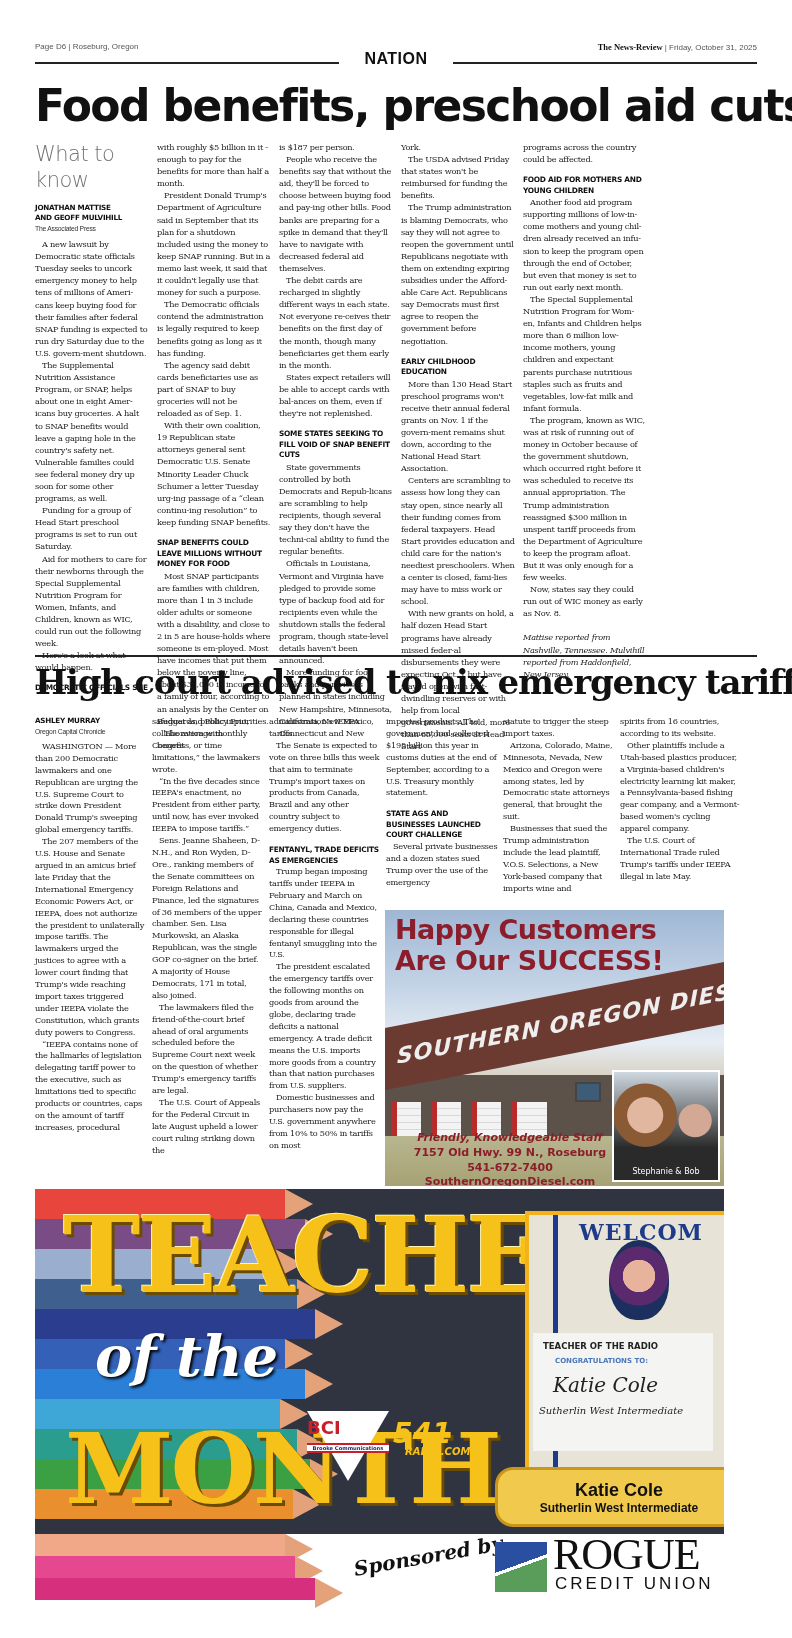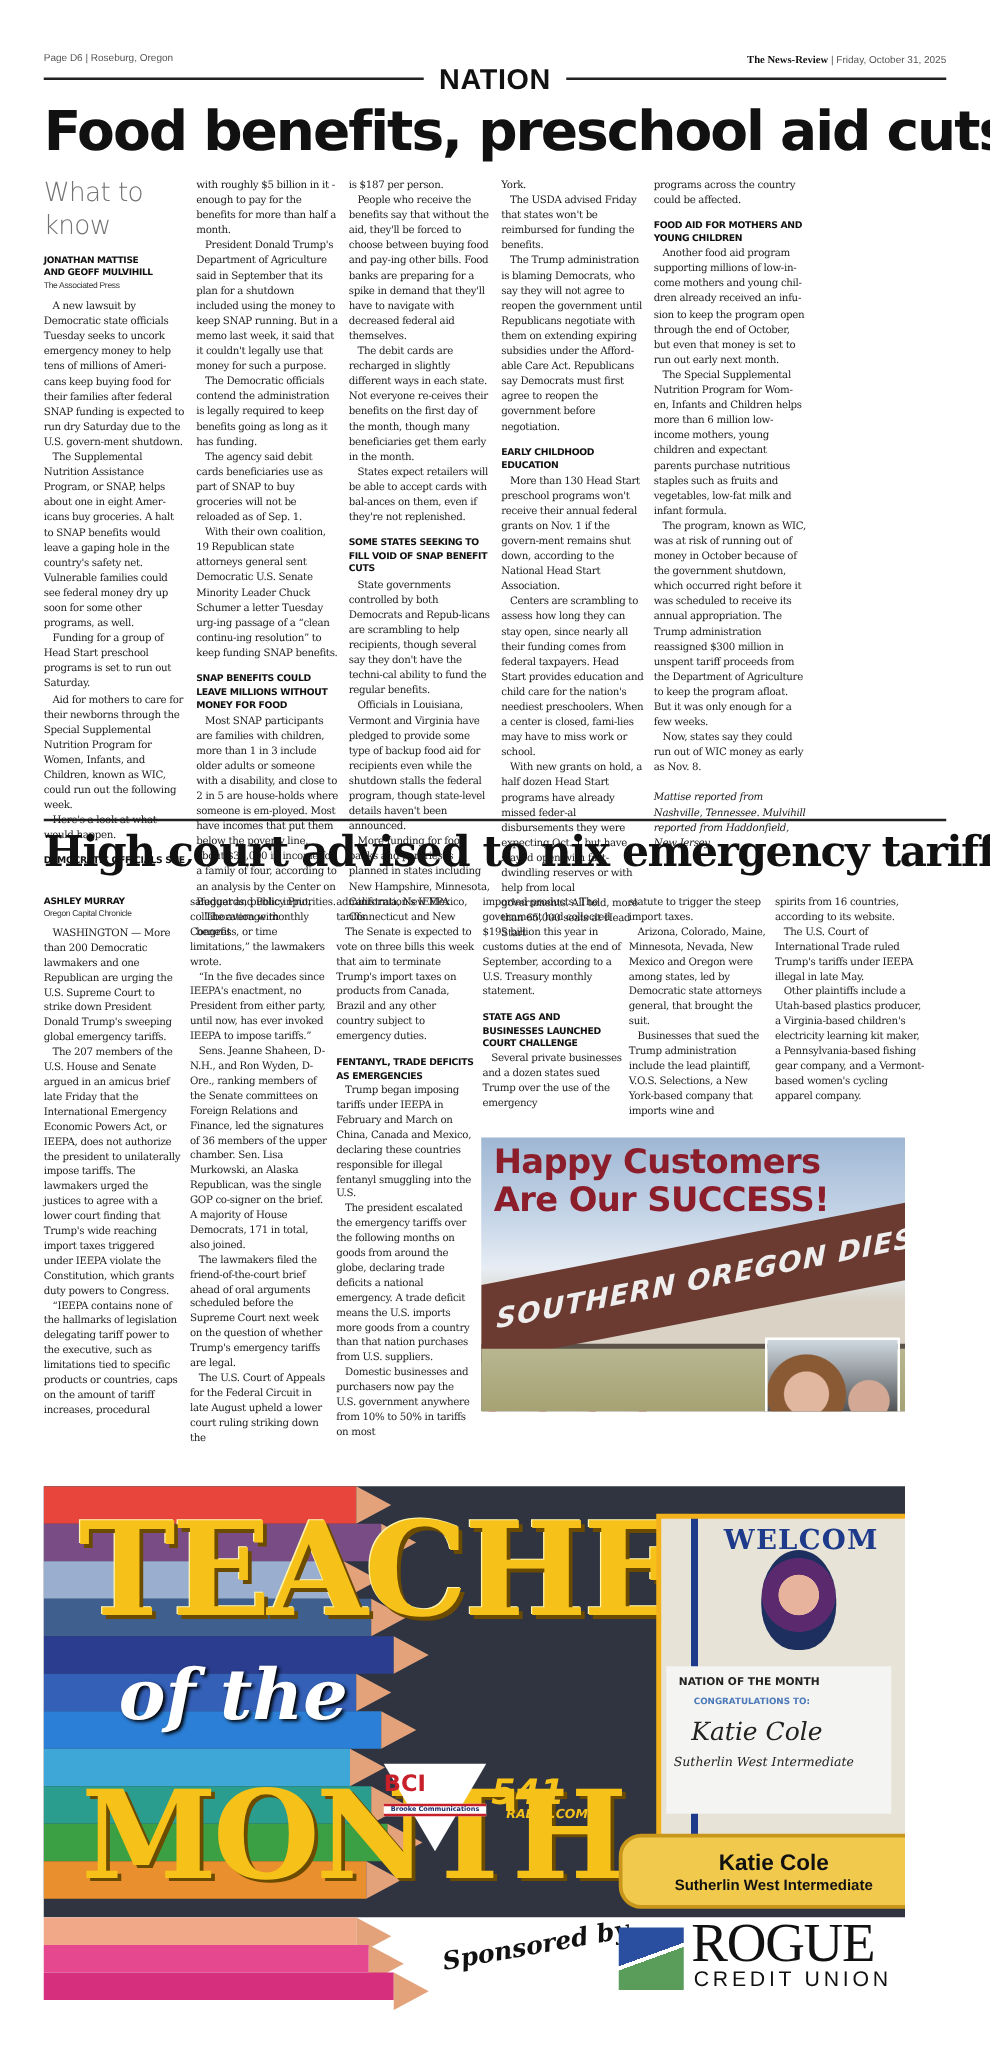--- a/index.html
+++ b/index.html
@@ -8,21 +8,21 @@
 
   .folio { position: absolute; top: 42px; left: 35px; right: 35px; height: 12px; font-family: "Liberation Sans", sans-serif; font-size: 8px; color: #555; }
   .folio .left { position: absolute; left: 0; top: 0; }
   .folio .right { position: absolute; right: 0; top: 0; }
   .folio .paper { font-family: "Liberation Serif", serif; font-weight: bold; color: #111; font-size: 8.5px; }
 
   .section-bar { position: absolute; top: 50px; left: 35px; right: 35px; height: 24px; }
   .section-bar .rule { position: absolute; top: 12px; height: 1.5px; background: #222; }
   .section-bar .rule.l { left: 0; width: 304px; }
   .section-bar .rule.r { right: 0; width: 304px; }
-  .section-bar .label { position: absolute; left: 0; right: 0; text-align: center; top: 0; font-family: "Liberation Sans", sans-serif; font-weight: bold; font-size: 23px; letter-spacing: 0.5px; color: #111; }
+  .section-bar .label { position: absolute; left: 0; right: 0; text-align: center; top: 0; font-family: "Liberation Sans", sans-serif; font-weight: bold; font-size: 16px; letter-spacing: 0.5px; color: #111; }
 
   .hed1 { position: absolute; top: 80px; left: 35px; right: 35px; font-family: "DejaVu Sans", sans-serif; font-weight: 900; font-size: 44px; letter-spacing: -1.6px; color: #111; line-height: 52px; transform: scaleX(1.0); white-space: nowrap; }
 
   .story1 { position: absolute; top: 141px; left: 35px; width: 722px; height: 530px; }
   .col { position: absolute; top: 0; width: 114px; font-family: "DejaVu Serif", serif; font-size: 8.2px; line-height: 12.1px; color: #222; letter-spacing: -0.25px; }
   .col p { text-indent: 7px; }
   .col p.noi { text-indent: 0; }
   .kicker { font-family: "DejaVu Sans", sans-serif; font-size: 21px; font-weight: 300; color: #737373; line-height: 26px; margin-bottom: 10px; letter-spacing: -0.5px; }
   .byline { font-family: "DejaVu Sans", sans-serif; font-weight: bold; font-size: 7.2px; line-height: 10px; color: #111; }
   .byline-org { font-family: "Liberation Sans", sans-serif; font-size: 6.8px; color: #333; margin-bottom: 3px; }
@@ -32,21 +32,21 @@
   .divider { position: absolute; left: 35px; right: 35px; height: 1.5px; background: #222; }
 
   .hed2 { position: absolute; top: 660px; left: 35px; right: 35px; font-family: "DejaVu Serif", serif; font-size: 34px; letter-spacing: -1.2px; color: #111; line-height: 44px; white-space: nowrap; }
 
   .story2 { position: absolute; top: 716px; left: 35px; width: 722px; height: 470px; }
   .col2 { position: absolute; top: 0; width: 112px; font-family: "DejaVu Serif", serif; font-size: 8.2px; line-height: 11.9px; color: #222; letter-spacing: -0.25px; }
   .col2 p { text-indent: 7px; }
   .col2 p.noi { text-indent: 0; }
 
   
-  .ad-diesel { position: absolute; left: 385px; top: 910px; width: 339px; height: 219px; overflow: hidden; background: linear-gradient(#9fb7d4 0%, #c7d6e8 30%, #e7edf4 48%, #d9d2c5 60%); }
+  .ad-diesel { position: absolute; left: 385px; top: 910px; width: 339px; height: 276px; overflow: hidden; background: linear-gradient(#9fb7d4 0%, #c7d6e8 30%, #e7edf4 48%, #d9d2c5 60%); }
   .ad-diesel .h { position: absolute; left: 10px; top: 4px; font-family: "DejaVu Sans", sans-serif; font-weight: bold; font-size: 27px; line-height: 31px; color: #8b1e2a; letter-spacing: -0.5px; }
   .ad-diesel .roof { position: absolute; left: 0; top: 118px; width: 339px; height: 62px; background: #6b3a30; transform: skewY(-11deg); transform-origin: left bottom; }
   .ad-diesel .roof span { position: absolute; left: 12px; top: 18px; font-family: "DejaVu Sans", sans-serif; font-weight: bold; color: #eee; font-size: 22px; font-style: italic; letter-spacing: 1px; white-space: nowrap; }
   .ad-diesel .bldg { position: absolute; left: 0; top: 165px; width: 339px; height: 90px; background: #5d524a; }
   .ad-diesel .door { position: absolute; top: 192px; width: 30px; height: 62px; background: repeating-linear-gradient(#f3f3f3 0 6px, #d8d8d8 6px 7px); border-left: 6px solid #b72b2b; }
   .ad-diesel .window { position: absolute; background: #3f5c77; border: 2px solid #444; }
   .ad-diesel .grass { position: absolute; left: 0; bottom: 0; width: 339px; height: 50px; background: linear-gradient(#b8b690, #a6a274); }
   .ad-diesel .tagline { position: absolute; left: 20px; width: 210px; text-align: center; font-family: "DejaVu Sans", sans-serif; font-weight: bold; color: #8b1e2a; font-size: 11px; line-height: 15px; }
   .ad-diesel .tagline.i { font-style: italic; text-align: center; }
   .ad-diesel .photo { position: absolute; left: 227px; top: 160px; width: 108px; height: 112px; background: radial-gradient(circle at 30% 40%, #e2b7a0 0 18%, #8a5a35 19% 32%, transparent 33%), radial-gradient(circle at 78% 45%, #d3a894 0 16%, transparent 17%), linear-gradient(#cfd8e0, #2a2a2a 70%); border: 2px solid #fff; }
@@ -191,22 +191,22 @@
     <p class="subhead">STATE AGS AND BUSINESSES LAUNCHED COURT CHALLENGE</p>
     <p>Several private businesses and a dozen states sued Trump over the use of the emergency</p>
   </div>
   <div class="col2" style="left:468px">
     <p class="noi">statute to trigger the steep import taxes.</p>
     <p>Arizona, Colorado, Maine, Minnesota, Nevada, New Mexico and Oregon were among states, led by Democratic state attorneys general, that brought the suit.</p>
     <p>Businesses that sued the Trump administration include the lead plaintiff, V.O.S. Selections, a New York-based company that imports wine and</p>
   </div>
   <div class="col2" style="left:585px; width:120px">
     <p class="noi">spirits from 16 countries, according to its website.</p>
+    <p>Other plaintiffs include a Utah-based plastics producer, a Virginia-based children's electricity learning kit maker, a Pennsylvania-based fishing gear company, and a Vermont-based women's cycling apparel company.</p>
     <p>The U.S. Court of International Trade ruled Trump's tariffs under IEEPA illegal in late May.</p>
-    <p>Other plaintiffs include a Utah-based plastics producer, a Virginia-based children's electricity learning kit maker, a Pennsylvania-based fishing gear company, and a Vermont-based women's cycling apparel company.</p>
   </div>
 </div>
 
 <div class="ad-diesel">
   <div class="h">
     <div>Happy Customers</div>
     <div>Are Our SUCCESS!</div>
   </div>
   <div class="bldg"></div>
   <div class="roof">
@@ -252,21 +252,21 @@
   </div>
   <div class="radio">
     <span>541</span>
     <small>RADIO.COM</small>
   </div>
   <div class="frame">
     <div class="pic">
       <div class="welcome">WELCOM</div>
       <div class="face"></div>
       <div class="sign">
-        <div class="t1">NATION OF THE MONTH</div>
+        <div class="t1">TEACHER OF THE RADIO</div>
         <div class="t2">CONGRATULATIONS TO:</div>
         <div class="t3">Katie Cole</div>
         <div class="t4">Sutherlin West Intermediate</div>
       </div>
     </div>
   </div>
   <div class="plaque">
     <div class="n">Katie Cole</div>
     <div class="s">Sutherlin West Intermediate</div>
   </div>

